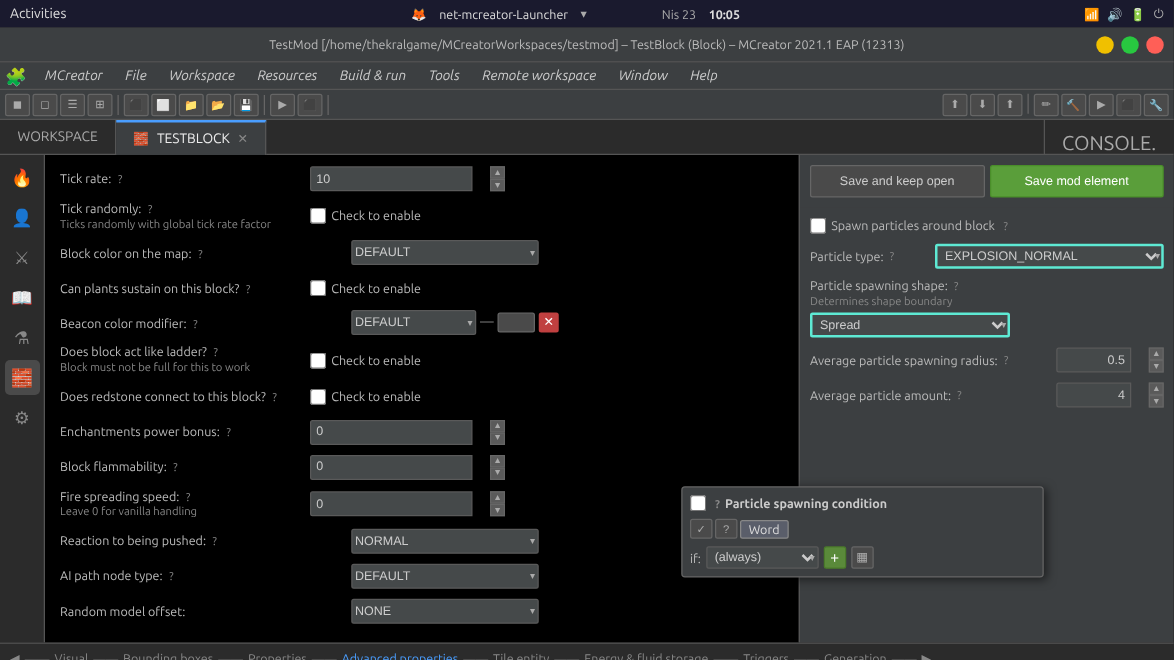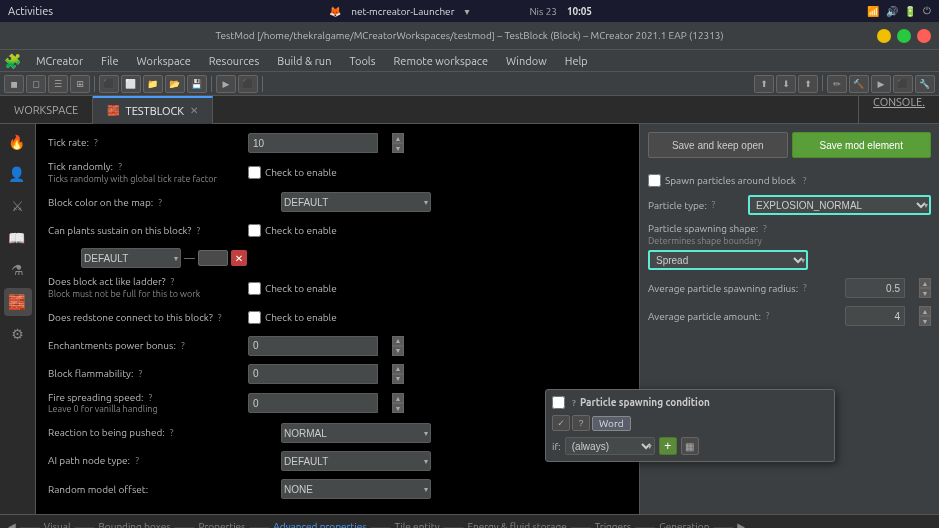--- a/index.html
+++ b/index.html
@@ -67,20 +67,21 @@
       padding: 0 4px;
       gap: 2px;
       border-bottom: 1px solid #555;
     }
     .menu-item {
       padding: 2px 8px;
       font-size: 11px;
       color: #ccc;
       cursor: pointer;
       border-radius: 2px;
+      font-style: italic;
     }
     .menu-logo {
       width: 18px;
       height: 18px;
       margin-right: 4px;
       display: flex;
       align-items: center;
       justify-content: center;
     }
 
@@ -137,26 +138,25 @@
     .tab-close {
       font-size: 10px;
       color: #888;
       cursor: pointer;
     }
     .console-tab {
       margin-left: auto;
       padding: 0 14px;
       height: 28px;
       display: flex;
-      align-items: flex-start;
-      font-size: 11px;
+      align-items: flex-end;
+      font-size: 16px;
       color: #aaa;
       cursor: pointer;
       border-left: 1px solid #555;
-      text-decoration: underline;
     }
 
     
     .sidebar {
       width: 36px;
       background: #2b2b2b;
       display: flex;
       flex-direction: column;
       align-items: center;
       padding: 4px 0;
@@ -695,20 +695,24 @@
         <span>Can plants sustain on this block?</span>
         <span class="prop-help">?</span>
       </div>
       <label class="prop-checkbox-label">
         <input type="checkbox" class="prop-checkbox" style="">
         <span>Check to enable</span>
       </label>
     </div>
 
     <div class="prop-row">
+      <div class="prop-label">
+        <span>Beacon color modifier:</span>
+        <span class="prop-help">?</span>
+      </div>
       <div style="display:flex;gap:3px;align-items:center;">
         <div class="select-wrapper">
           <select class="default-select" style="width:100px;">
             <option>DEFAULT</option>
           </select>
         </div>
         <span style="color:#888;">—</span>
         <div class="color-preview"></div>
         <button class="color-reset">✕</button>
       </div>

